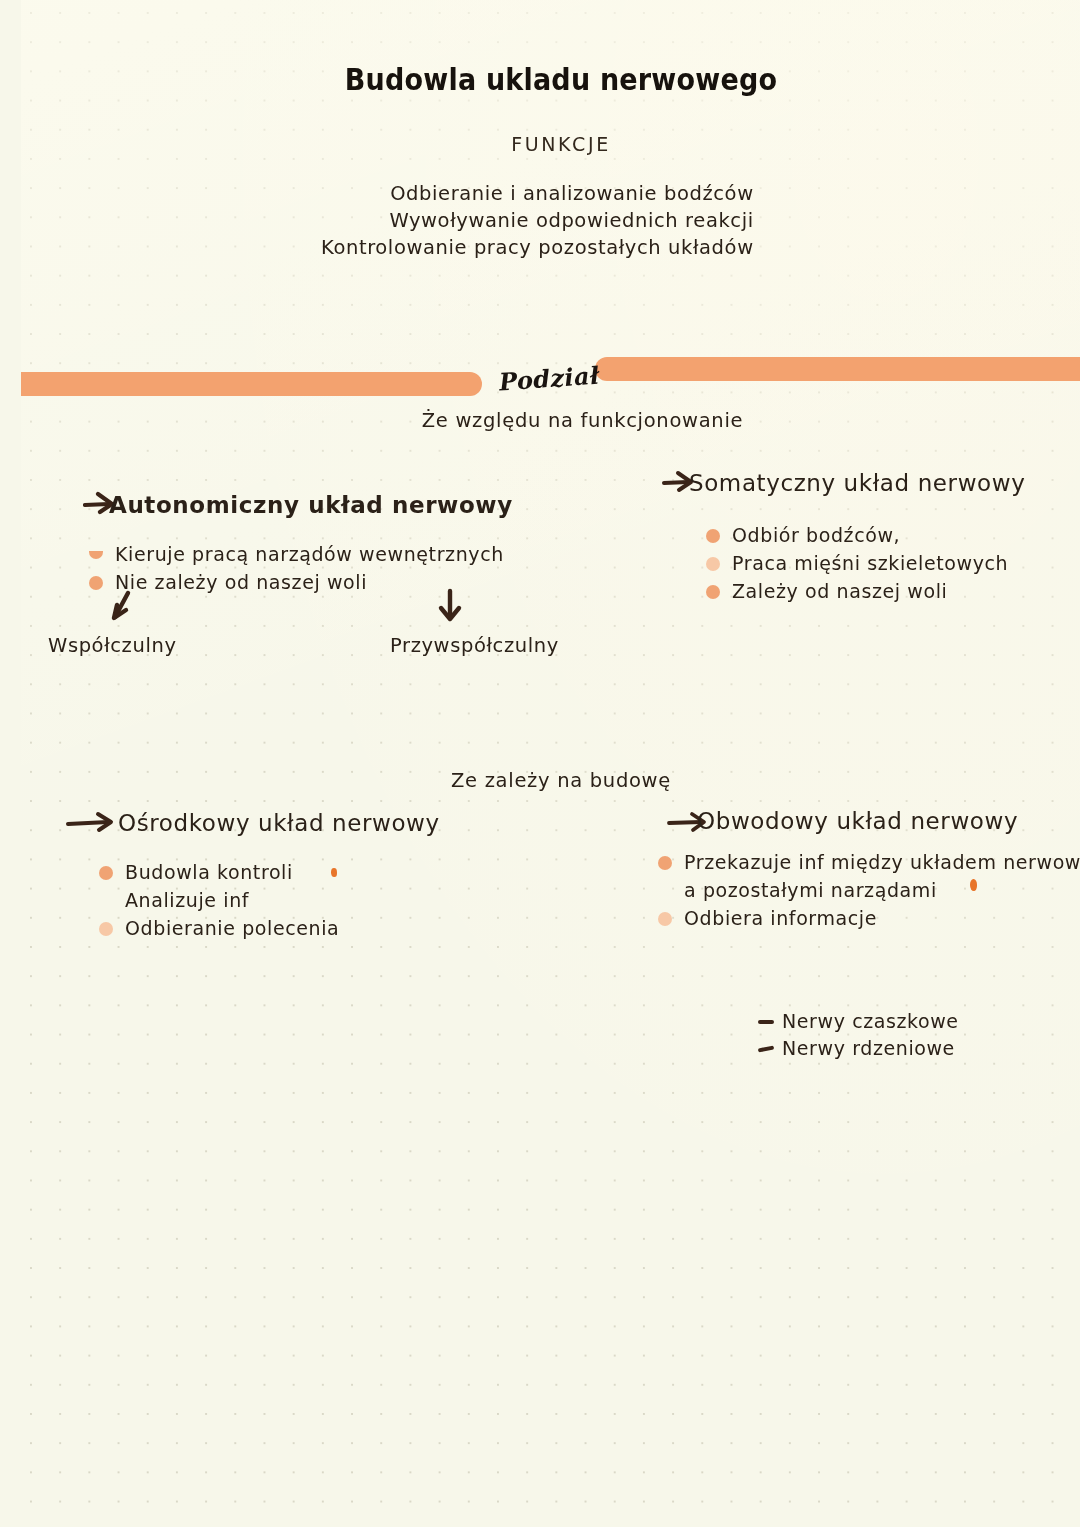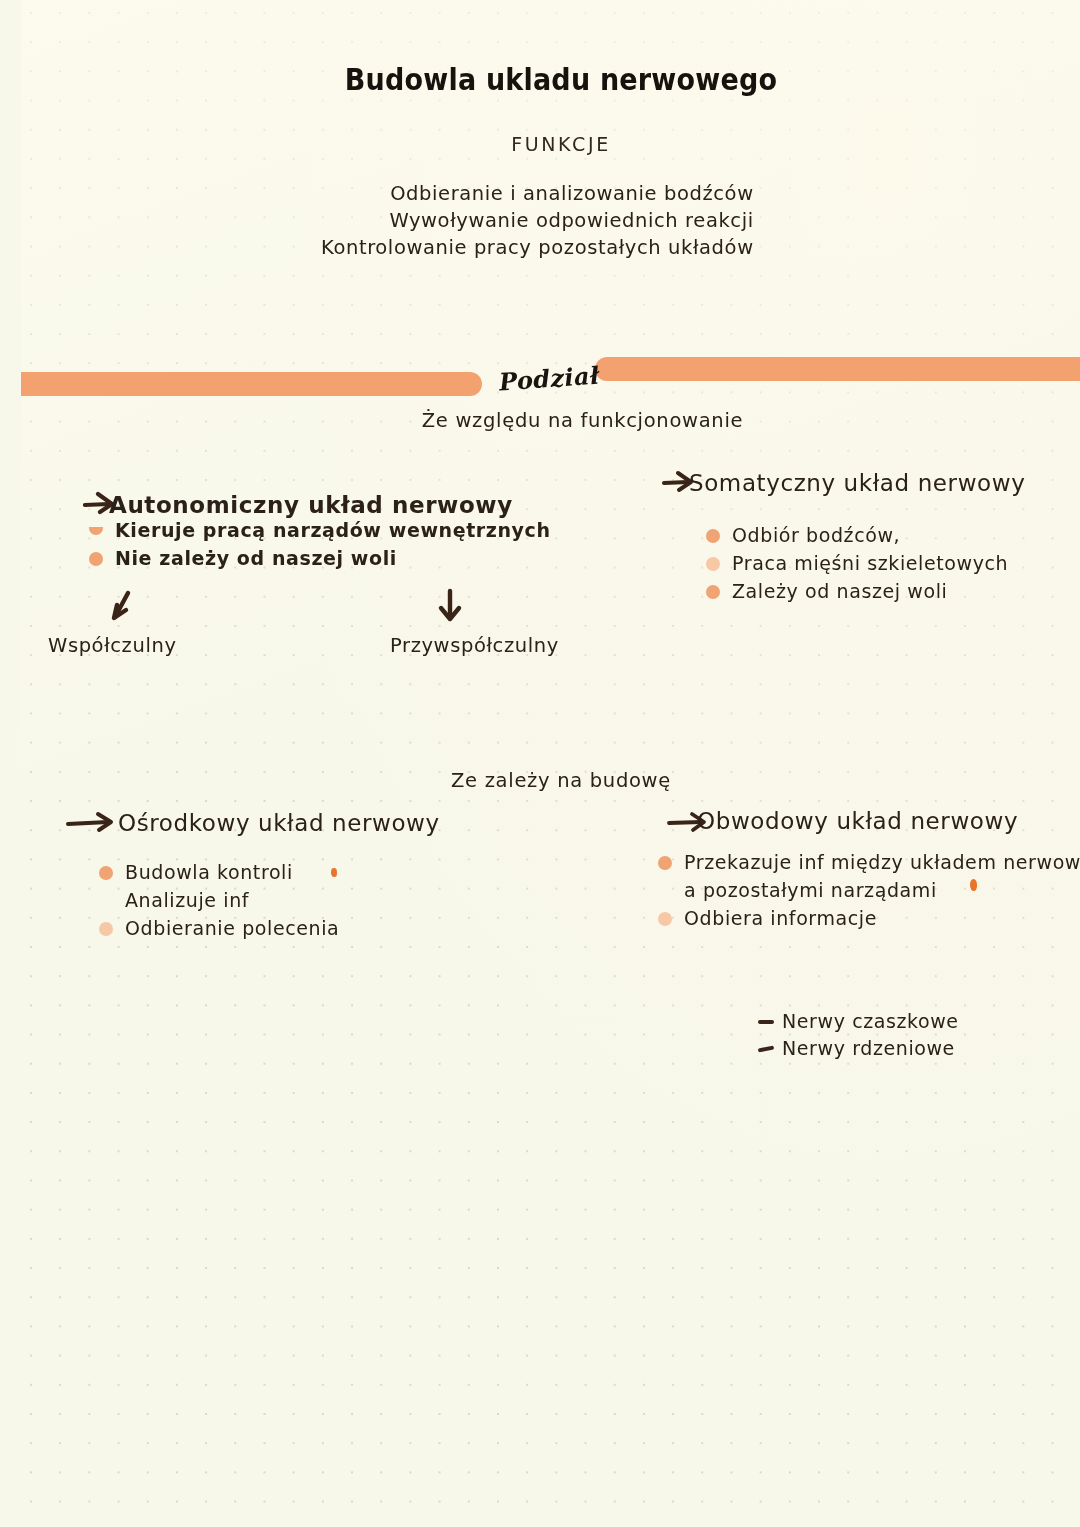--- a/index.html
+++ b/index.html
@@ -183,21 +183,21 @@
   <div class="abs" id="podzial">Podział</div>
 
   <div class="abs hand section-head" id="head-funkcjonowanie">Że względu na funkcjonowanie</div>
 
   <svg class="arrow-right" style="left:62px; top:489px;" width="36" height="26" viewBox="0 0 36 26">
     <path d="M2 16 L26 15" stroke="#3a2418" stroke-width="4.2" stroke-linecap="round" fill="none"></path>
     <path d="M15 5 L29 15 L17 23" stroke="#3a2418" stroke-width="4.2" stroke-linecap="round" stroke-linejoin="round" fill="none"></path>
   </svg>
   <div class="abs hand branch-title" style="left:88px; top:492px;font-weight:bold;">Autonomiczny układ nerwowy</div>
 
-  <div class="abs hand bullets" style="left:68px; top:516px;font-weight:bold;">
+  <div class="abs hand bullets" style="left:68px; top:540px;">
     <div class="row">
       <span class="dot half"></span>
       <span>Kieruje pracą narządów wewnętrznych</span>
     </div>
     <div class="row">
       <span class="dot"></span>
       <span>Nie zależy od naszej woli</span>
     </div>
   </div>
 

